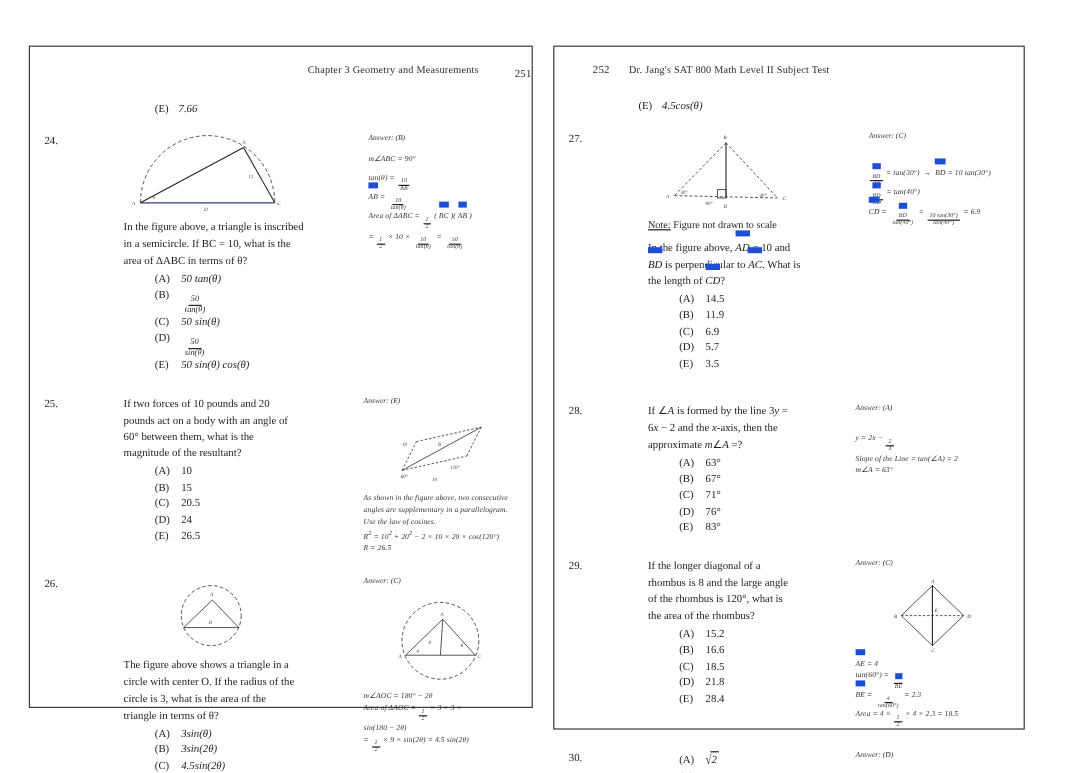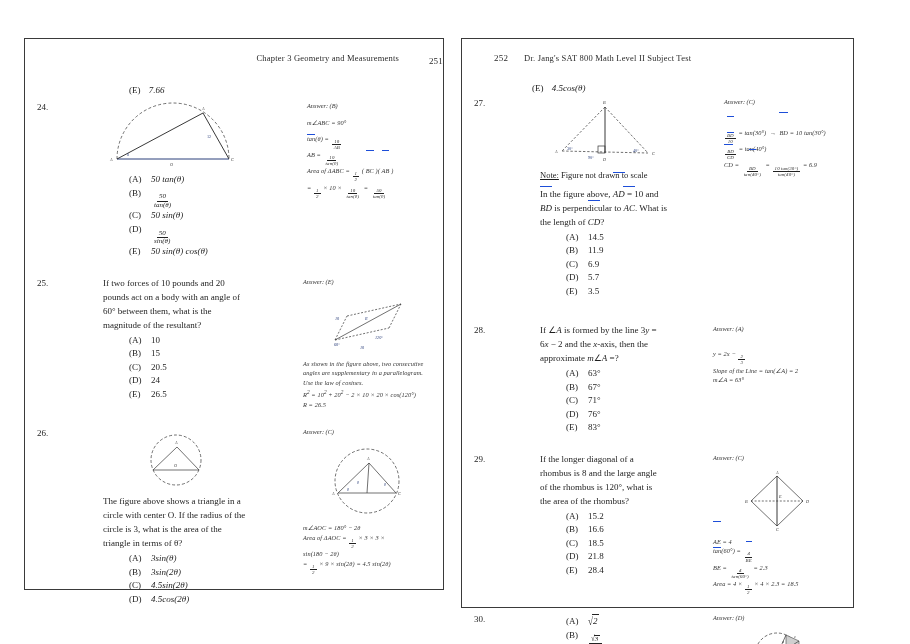--- a/index.html
+++ b/index.html
@@ -115,37 +115,37 @@
   }
   .choices li .lab { width: 17px; flex: none; }
   .choices li .val { font-style: italic; }
   .choices li .val.upright { font-style: normal; }
 
   
   .orphan-choice {
     font-size: 9px;
     padding-left: 92px;
     margin-top: 14px;
-    margin-bottom: 4px;
+    margin-bottom: 16px;
   }
   .orphan-choice .val { font-style: italic; }
 
   
   .frac {
     display: inline-flex;
     flex-direction: column;
     align-items: center;
     vertical-align: -0.42em;
     font-size: .78em;
     line-height: 1.05;
     margin: 0 1px;
   }
   .frac .num { border-bottom: 1px solid #222; padding: 0 2px; }
   .frac .den { padding: 0 2px; }
-  .ovl { border-top: 1px solid #1d4ed8; padding-top: 16px; }
+  .ovl { border-top: 5px solid #1d4ed8; padding-top: 4px; }
   .sqrt {
     display: inline-block;
     border-top: 1px solid #222;
     padding: 0 2px 0 1px;
     margin-left: -1px;
   }
   .radsym { display: inline-block; transform: scaleY(1.25); }
 
   
   .fig {
@@ -198,20 +198,21 @@
               <line x1="14" y1="54" x2="100" y2="8" class="stroke"></line>
               <line x1="100" y1="8" x2="126" y2="54" class="stroke"></line>
               <text class="lbl" x="7" y="56">A</text>
               <text class="lbl" x="99" y="5">A</text>
               <text class="lbl" x="128" y="56">C</text>
               <text class="lbl" x="67" y="61">O</text>
               <text class="lbl-b" x="24" y="51">θ</text>
               <text class="lbl-b" x="104" y="33">12</text>
             </svg>
           </div>
+          <p class="stem">In the figure above, a triangle is inscribed in a semicircle. If BC = 10, what is the area of ΔABC in terms of θ?</p>
           <ul class="choices">
             <li>
               <span class="lab">(A)</span>
               <span class="val">50&nbsp;<i>tan</i>(θ)</span>
             </li>
             <li>
               <span class="lab">(B)</span>
               <span class="val"><span class="frac">
                     <span class="num">50</span>
                     <span class="den">tan(θ)</span>

